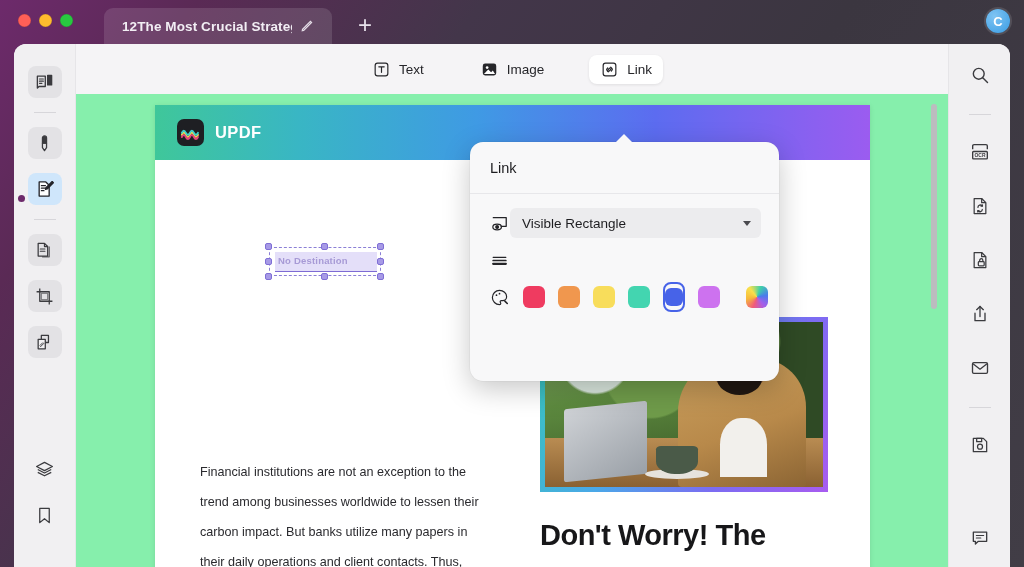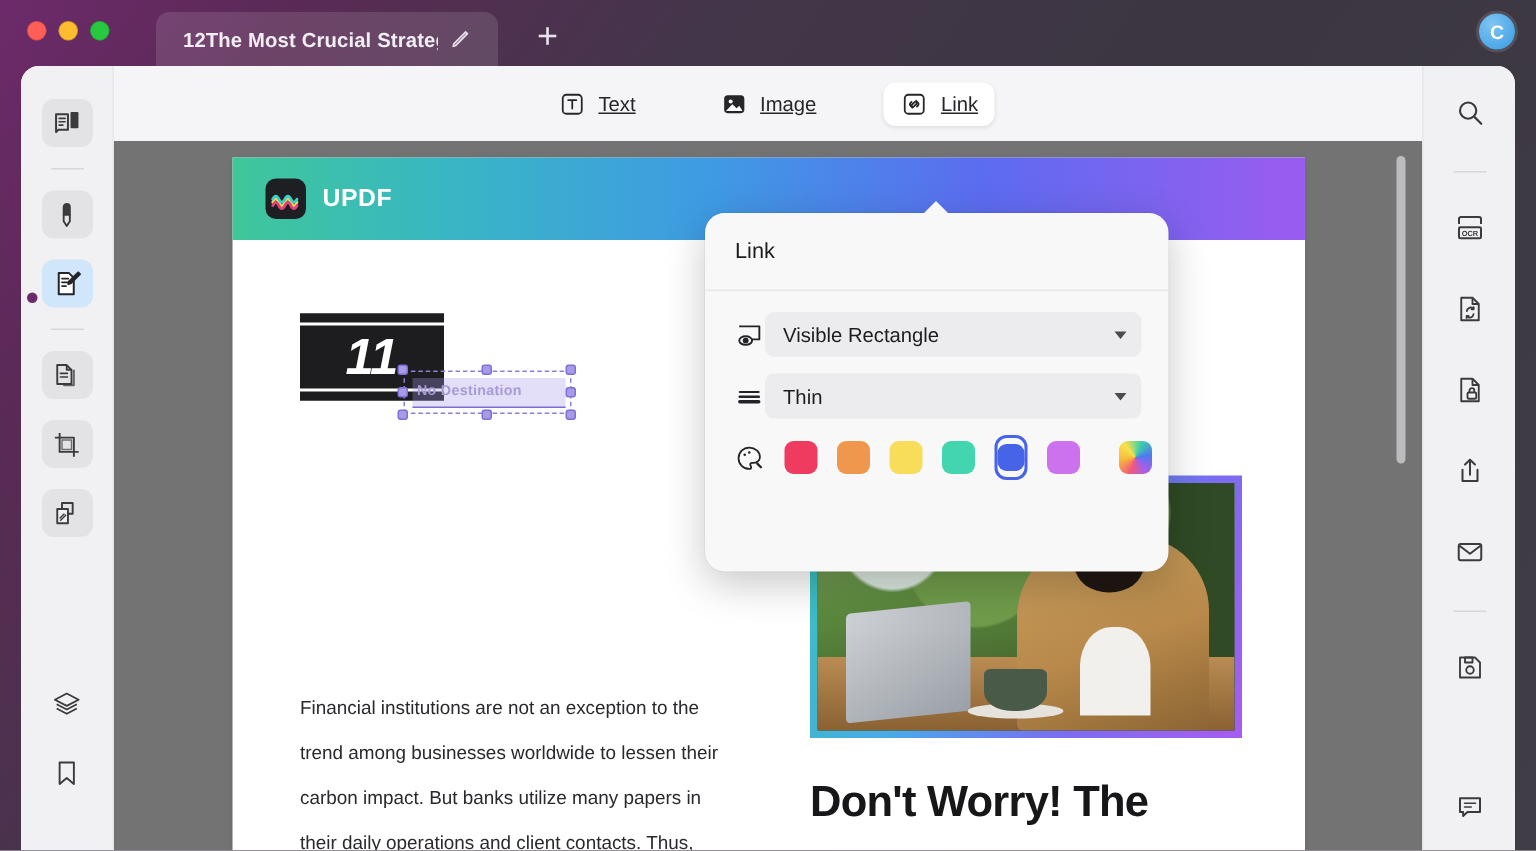--- a/index.html
+++ b/index.html
@@ -100,29 +100,29 @@
   }
 
   
   .toolbar {
     position: absolute; left: 62px; right: 62px; top: 0; height: 50px;
     display: flex; align-items: center; justify-content: center; gap: 34px;
   }
   .tool {
     display: flex; align-items: center; gap: 8px;
     padding: 5px 11px; border-radius: 8px;
-    color: #26262a; font-size: 13.5px; font-weight: 500; text-decoration: underline;
+    color: #26262a; font-size: 13.5px; font-weight: 500;
   }
   .tool.selected { background: #ffffff; box-shadow: 0 1px 3px rgba(0,0,0,.09); }
   .tool svg { display: block; }
 
   
   .canvas {
     position: absolute; left: 62px; right: 62px; top: 50px; bottom: 0;
-    background: #737373; overflow: hidden;
+    background: #86efac; overflow: hidden;
   }
   .page {
     position: absolute; left: 79px; top: 11px;
     width: 715px; height: 520px;
     background: #ffffff;
     box-shadow: 0 1px 5px rgba(0,0,0,.10);
   }
   .page-band {
     height: 55px;
     background: linear-gradient(90deg, #3fc79a 0%, #39b6c4 20%, #3f9ae4 45%, #5c6cf0 70%, #9b5cf0 100%);
@@ -472,21 +472,20 @@
           <div class="brand-mark">
             <svg width="22" height="22" viewBox="0 0 24 24" fill="none" stroke-width="2.1" stroke-linecap="round">
               <path d="M2 14 q2.2-5 4.4 0 t4.4 0 t4.4 0 t4.4 0" stroke="#f6d84a"></path>
               <path d="M2 16.4 q2.2-4.4 4.4 0 t4.4 0 t4.4 0 t4.4 0" stroke="#e0437b"></path>
               <path d="M2 11.8 q2.2-4.4 4.4 0 t4.4 0 t4.4 0 t4.4 0" stroke="#3fd0c9"></path>
             </svg>
           </div>
           <span class="brand-name">UPDF</span>
         </div>
 
-        <div class="num-badge">11</div>
 
         <div class="link-sel">
           <div class="box"></div>
           <div class="fill"></div>
           <div class="lbl">No Destination</div>
           <div class="handle" style="left:-4px;top:-4px"></div>
           <div class="handle" style="left:52px;top:-4px"></div>
           <div class="handle" style="left:108px;top:-4px"></div>
           <div class="handle" style="left:-4px;top:11px"></div>
           <div class="handle" style="left:108px;top:11px"></div>
@@ -539,24 +538,20 @@
 
 
         <div class="pop-row">
           <span class="pop-icon">
             <svg width="19" height="19" viewBox="0 0 24 24" stroke="#242428" stroke-linecap="round">
               <path d="M4 8h16" stroke-width="1.6"></path>
               <path d="M4 12h16" stroke-width="2.2"></path>
               <path d="M4 16.2h16" stroke-width="2.8"></path>
             </svg>
           </span>
-          <div class="select">
-            <span>Thin</span>
-            <span class="caret"></span>
-          </div>
         </div>
 
         <div class="colors">
           <span class="pop-icon">
             <svg width="19" height="19" viewBox="0 0 24 24" fill="none" stroke="#242428" stroke-width="1.5" stroke-linejoin="round">
               <path d="M12 3a9 9 0 1 0 0 18c1 0 1.6-.7 1.6-1.5 0-.9-.8-1.4-.8-2.2 0-.8.7-1.4 1.5-1.4H16A5 5 0 0 0 21 11c0-4.4-4-8-9-8z"></path>
               <circle cx="8.2" cy="9" r="1.1" fill="#242428" stroke="none"></circle>
               <circle cx="12" cy="7.2" r="1.1" fill="#242428" stroke="none"></circle>
               <path d="M18.8 16.6 L21.8 19.6" stroke-width="2" stroke-linecap="round"></path>
             </svg>

